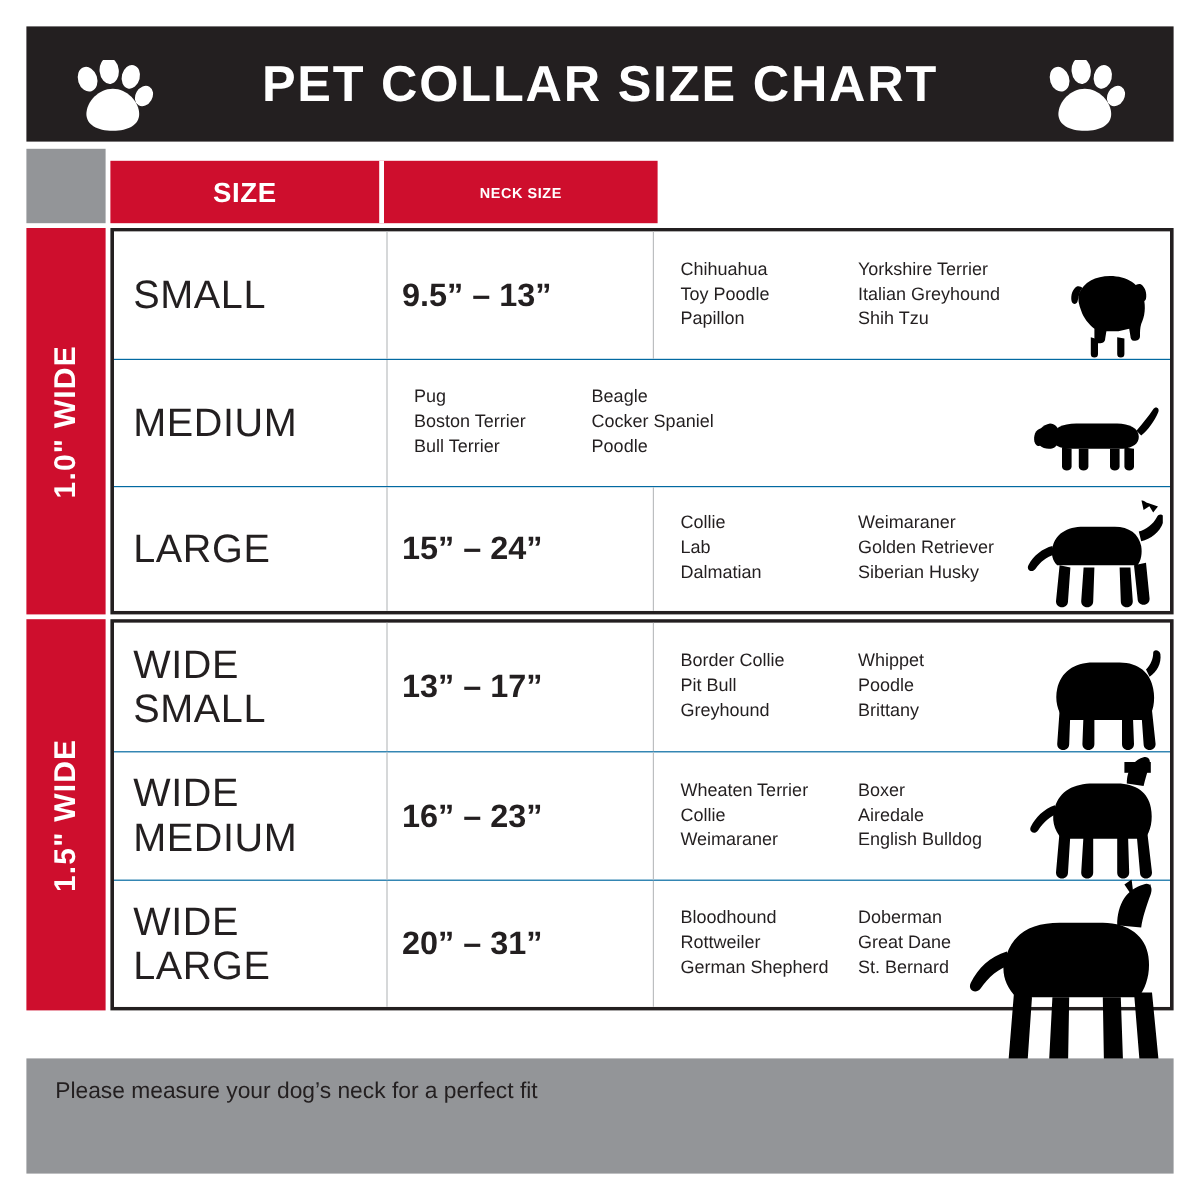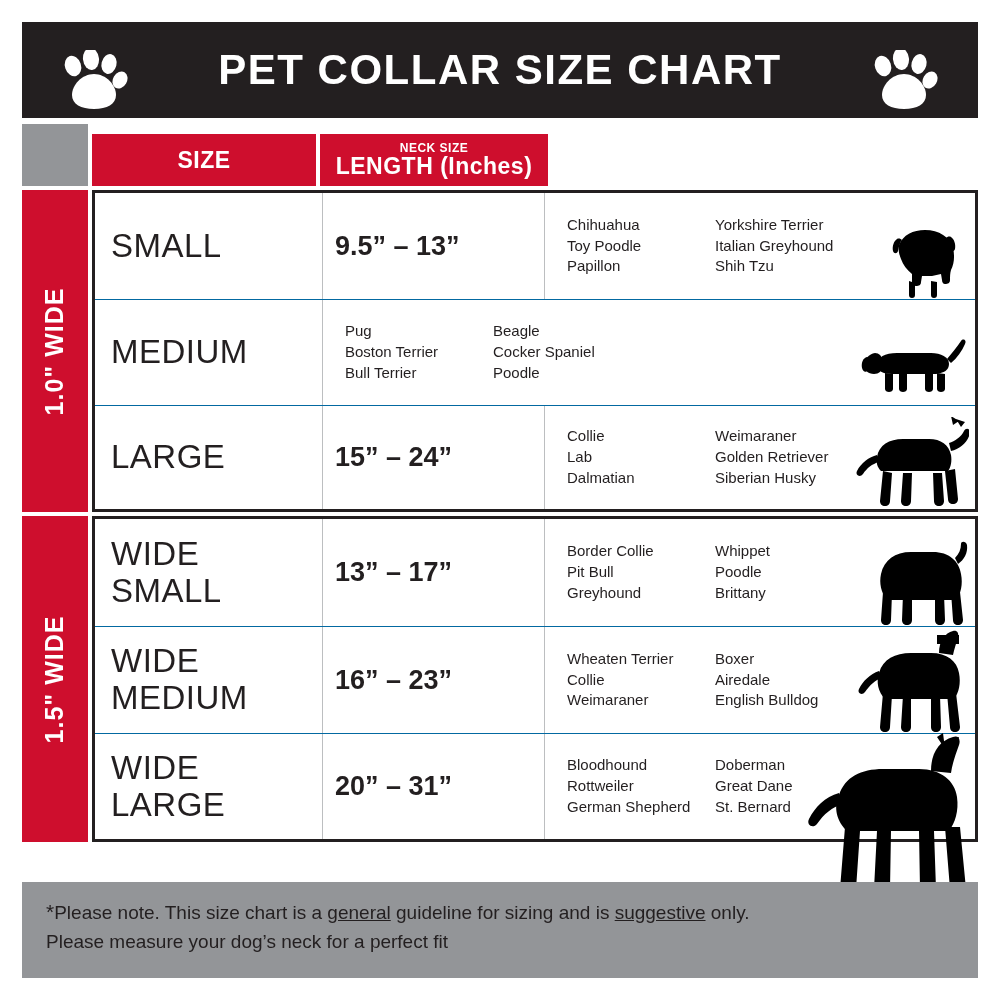--- a/index.html
+++ b/index.html
@@ -146,21 +146,20 @@
 
   <div class="table">
 
     <div class="row hdr-row">
       <div class="hdr-grey"></div>
       <div class="hdr-cell col-size">
         <div class="main">SIZE</div>
       </div>
       <div class="hdr-cell col-length">
         <div class="sub">NECK SIZE</div>
-        <div class="main">LENGTH (Inches)</div>
       </div>
     </div>
 
     <div class="body-wrap">
 
       <div class="row" style="height:322px;">
         <div class="side-label">
           <span>1.0" WIDE</span>
         </div>
         <div class="group" style="flex:1 1 auto;">
@@ -335,17 +334,16 @@
             </div>
           </div>
 
         </div>
       </div>
 
     </div>
   </div>
 
   <div class="footer">
-    <div class="footer-line"><span class="star">*</span><span>Please note. This size chart is a </span><span class="u">general</span><span> guideline for sizing and is </span><span class="u">suggestive</span><span> only.</span></div>
     <div class="footer-line">Please measure your dog’s neck for a perfect fit</div>
   </div>
 
 </div>
 
 </body></html>

